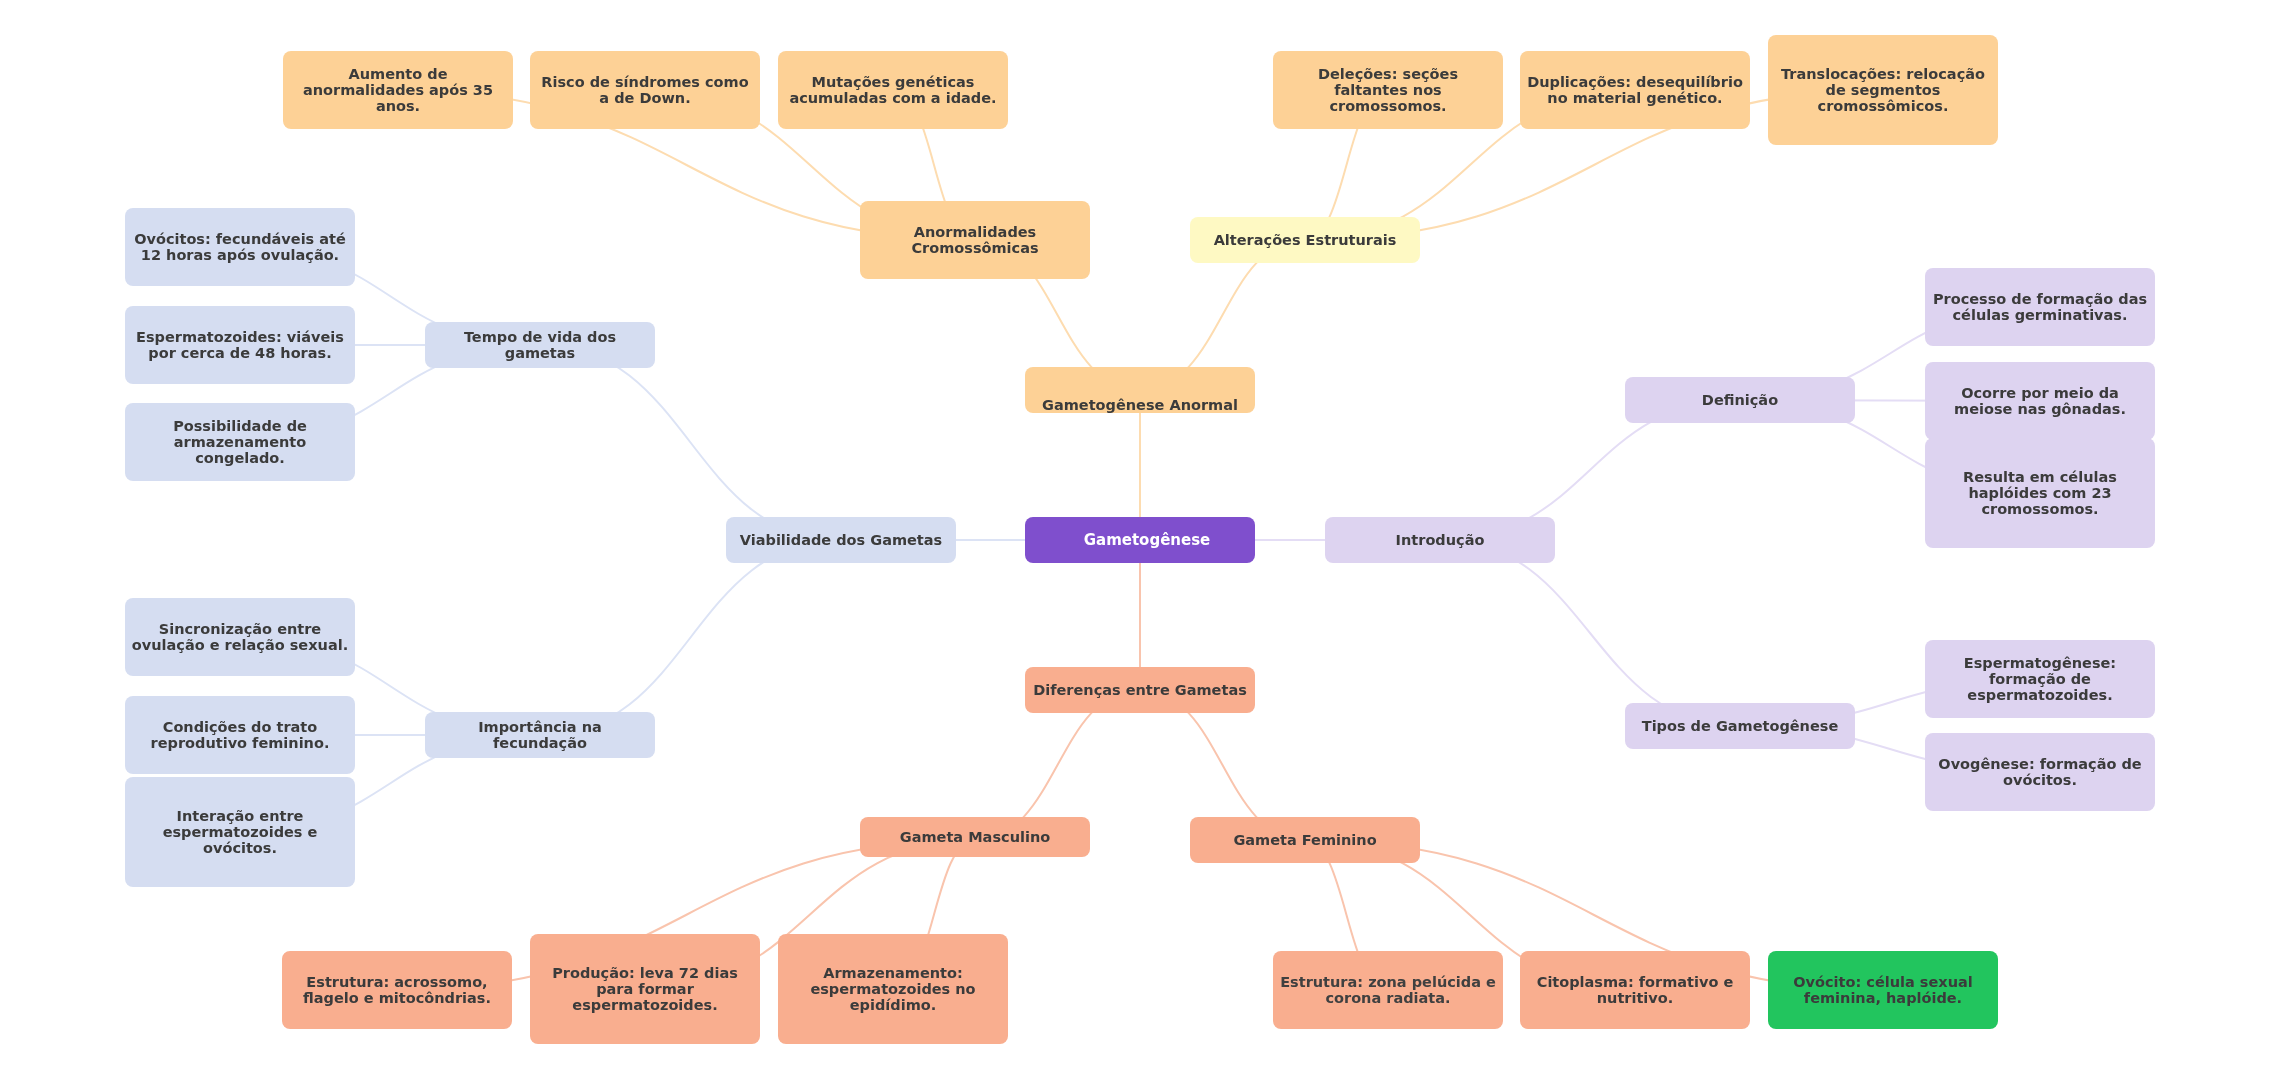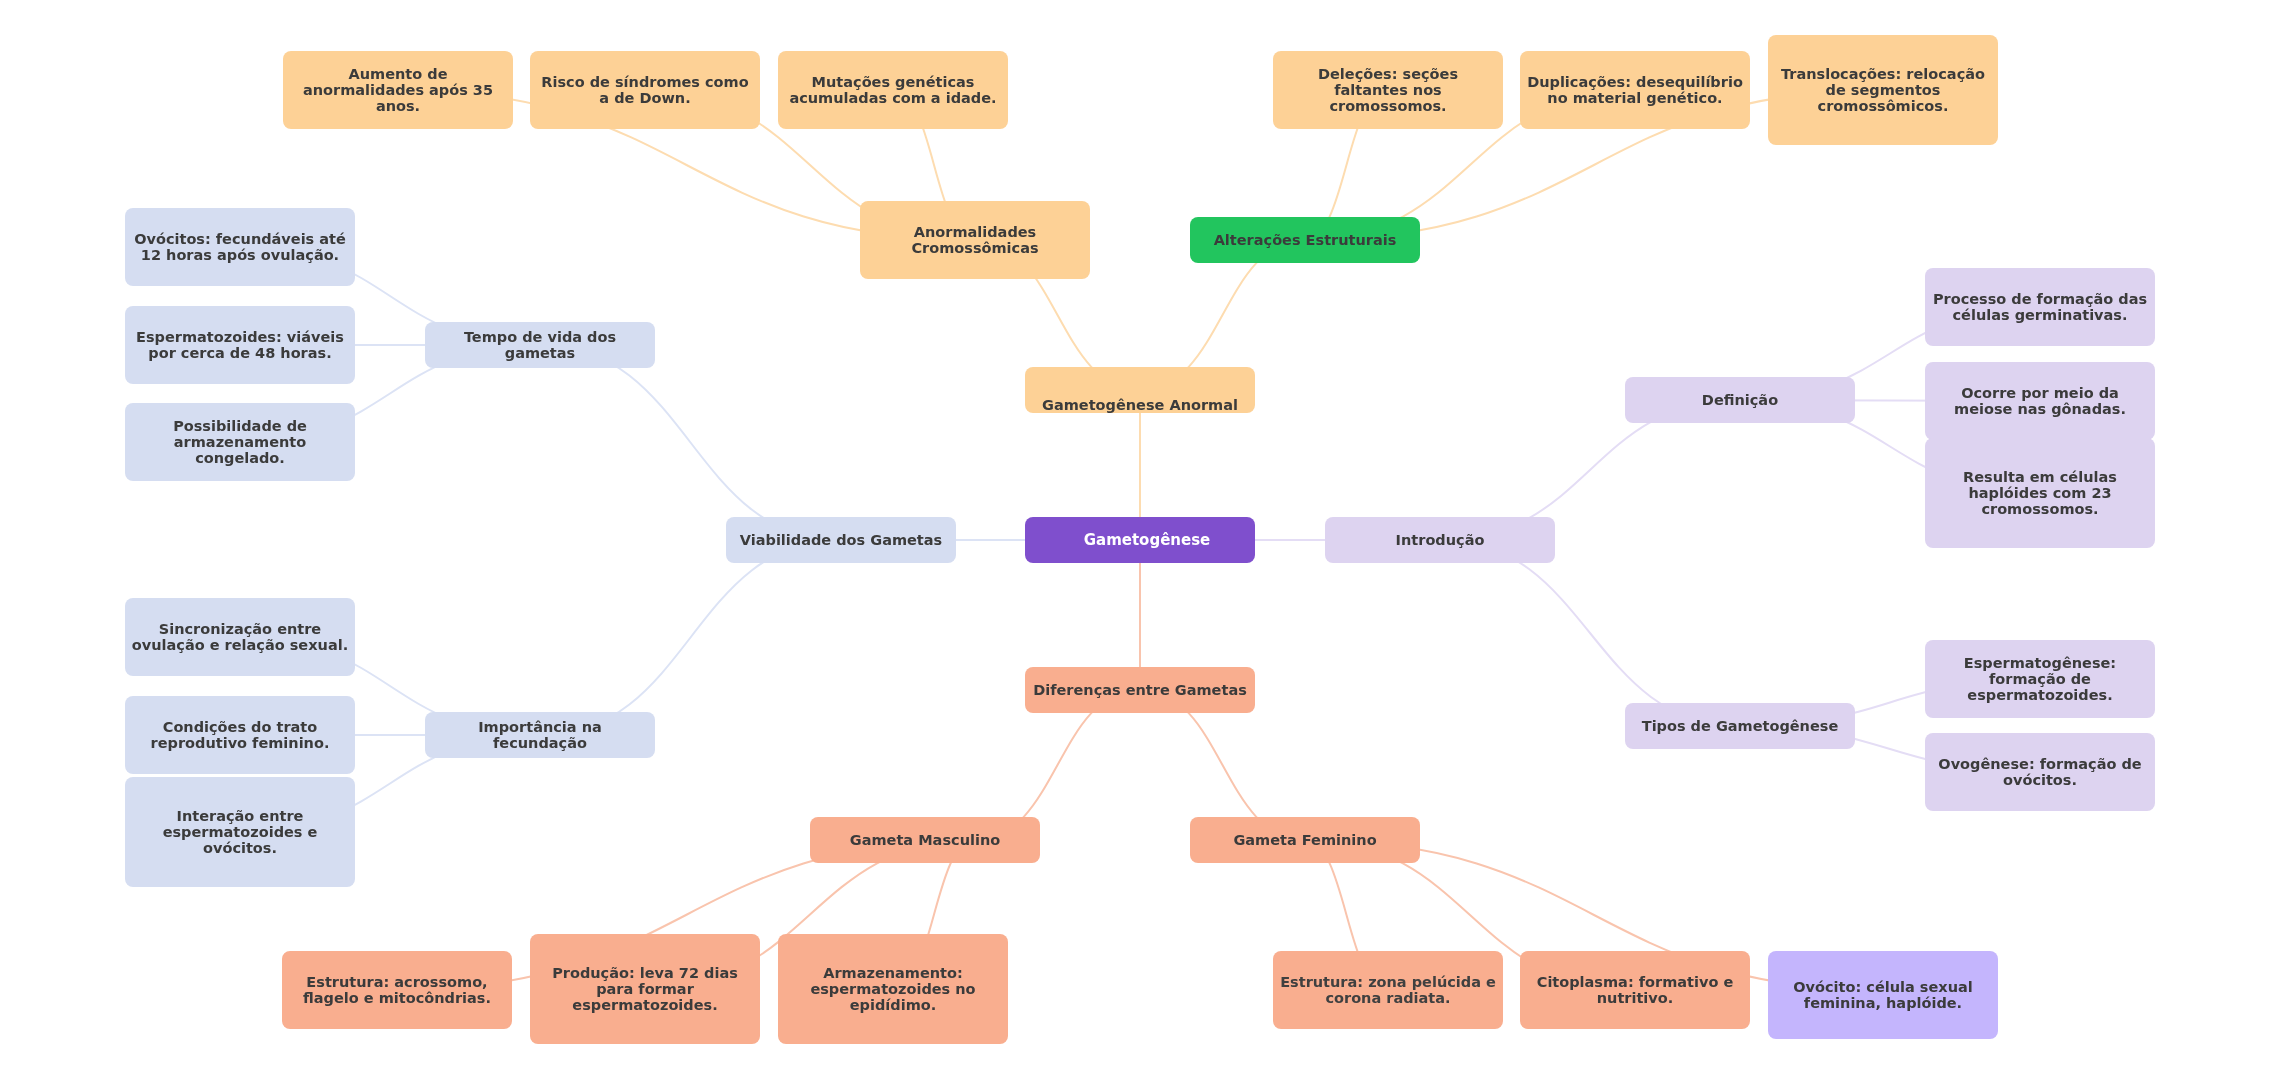--- a/index.html
+++ b/index.html
@@ -113,21 +113,21 @@
       </div>
       <div class="node leaf" style="left: 283px; top: 51px; height: 78px; background: rgb(253, 209, 150); color: rgb(59, 59, 59);">
         <span class="label">Aumento de anormalidades após 35 anos.</span>
       </div>
       <div class="node leaf" style="left: 530px; top: 51px; height: 78px; background: rgb(253, 209, 150); color: rgb(59, 59, 59);">
         <span class="label">Risco de síndromes como a de Down.</span>
       </div>
       <div class="node leaf" style="left: 778px; top: 51px; height: 78px; background: rgb(253, 209, 150); color: rgb(59, 59, 59);">
         <span class="label">Mutações genéticas acumuladas com a idade.</span>
       </div>
-      <div class="node sub" style="left: 1190px; top: 217px; height: 46px; background: #22c55e; color: rgb(59, 59, 59);">
+      <div class="node sub" style="left: 1190px; top: 217px; height: 46px; background: #fef9c3; color: rgb(59, 59, 59);">
         <span class="label">Alterações Estruturais</span>
       </div>
       <div class="node leaf" style="left: 1273px; top: 51px; height: 78px; background: rgb(253, 209, 150); color: rgb(59, 59, 59);">
         <span class="label">Deleções: seções faltantes nos cromossomos.</span>
       </div>
       <div class="node leaf" style="left: 1520px; top: 51px; height: 78px; background: rgb(253, 209, 150); color: rgb(59, 59, 59);">
         <span class="label">Duplicações: desequilíbrio no material genético.</span>
       </div>
       <div class="node leaf" style="left: 1768px; top: 35px; height: 110px; background: rgb(253, 209, 150); color: rgb(59, 59, 59);">
         <span class="label">Translocações: relocação de segmentos cromossômicos.</span>
@@ -152,42 +152,42 @@
       </div>
       <div class="node leaf" style="left: 1925px; top: 640px; height: 78px; background: rgb(221, 211, 240); color: rgb(59, 59, 59);">
         <span class="label">Espermatogênese: formação de espermatozoides.</span>
       </div>
       <div class="node leaf" style="left: 1925px; top: 733px; height: 78px; background: rgb(221, 211, 240); color: rgb(59, 59, 59);">
         <span class="label">Ovogênese: formação de ovócitos.</span>
       </div>
       <div class="node branch" style="left: 1025px; top: 667px; height: 46px; background: rgb(249, 174, 143); color: rgb(59, 59, 59);">
         <span class="label">Diferenças entre Gametas</span>
       </div>
-      <div class="node sub" style="left: 810px; top: 817px; height: 46px; background: rgb(249, 174, 143); color: rgb(59, 59, 59);">
+      <div class="node sub" style="left: 860px; top: 817px; height: 40px; background: rgb(249, 174, 143); color: rgb(59, 59, 59);">
         <span class="label">Gameta Masculino</span>
       </div>
       <div class="node leaf" style="left: 282px; top: 951px; height: 78px; background: rgb(249, 174, 143); color: rgb(59, 59, 59);">
         <span class="label">Estrutura: acrossomo, flagelo e mitocôndrias.</span>
       </div>
       <div class="node leaf" style="left: 530px; top: 934px; height: 110px; background: rgb(249, 174, 143); color: rgb(59, 59, 59);">
         <span class="label">Produção: leva 72 dias para formar espermatozoides.</span>
       </div>
       <div class="node leaf" style="left: 778px; top: 934px; height: 110px; background: rgb(249, 174, 143); color: rgb(59, 59, 59);">
         <span class="label">Armazenamento: espermatozoides no epidídimo.</span>
       </div>
       <div class="node sub" style="left: 1190px; top: 817px; height: 46px; background: rgb(249, 174, 143); color: rgb(59, 59, 59);">
         <span class="label">Gameta Feminino</span>
       </div>
       <div class="node leaf" style="left: 1273px; top: 951px; height: 78px; background: rgb(249, 174, 143); color: #404040;">
         <span class="label">Estrutura: zona pelúcida e corona radiata.</span>
       </div>
       <div class="node leaf" style="left: 1520px; top: 951px; height: 78px; background: rgb(249, 174, 143); color: rgb(59, 59, 59);">
         <span class="label">Citoplasma: formativo e nutritivo.</span>
       </div>
-      <div class="node leaf" style="left: 1768px; top: 951px; height: 88px; background: #c4b5fd; color: rgb(59, 59, 59);">
+      <div class="node leaf" style="left: 1768px; top: 951px; height: 78px; background: #22c55e; color: rgb(59, 59, 59);">
         <span class="label">Ovócito: célula sexual feminina, haplóide.</span>
       </div>
       <div class="node branch" style="left: 726px; top: 517px; height: 46px; background: rgb(213, 221, 241); color: rgb(59, 59, 59);">
         <span class="label">Viabilidade dos Gametas</span>
       </div>
       <div class="node sub" style="left: 425px; top: 322px; height: 46px; background: rgb(213, 221, 241); color: rgb(59, 59, 59);">
         <span class="label">Tempo de vida dos gametas</span>
       </div>
       <div class="node leaf" style="left: 125px; top: 208px; height: 78px; background: rgb(213, 221, 241); color: rgb(59, 59, 59);">
         <span class="label">Ovócitos: fecundáveis até 12 horas após ovulação.</span>

